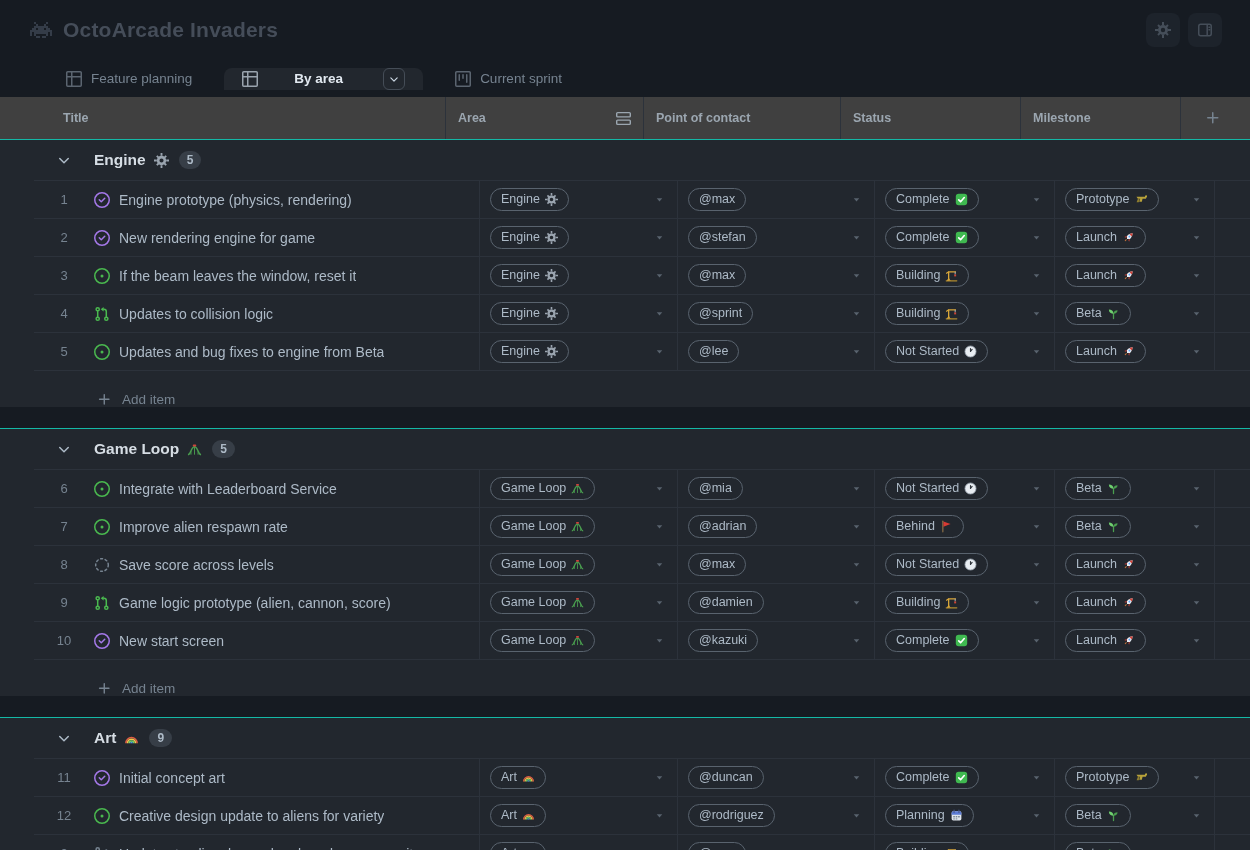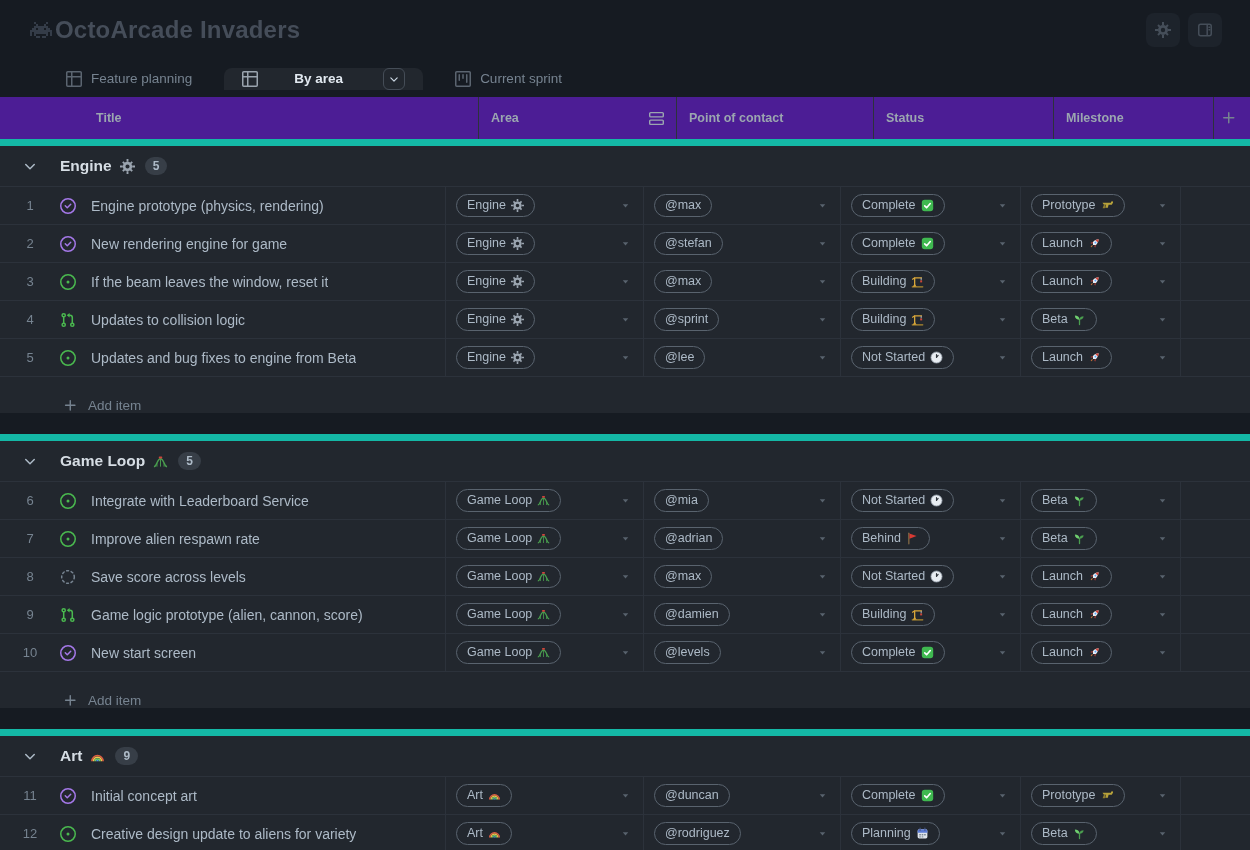--- a/index.html
+++ b/index.html
@@ -7,58 +7,58 @@
   body {
     background:#161b22;
     font-family:"Liberation Sans", sans-serif;
     color:#adbac7;
     -webkit-font-smoothing:antialiased;
   }
   .ic { width:1em; height:1em; display:block; fill:currentColor; }
 
   
   .app-header { height:60px; display:flex; align-items:center; justify-content:space-between; padding:0 28px 0 30px; }
-  .proj-title { display:flex; align-items:center; gap:3px; color:#454d59; font-size:24px; font-weight:700; letter-spacing:.2px; }
+  .proj-title { display:flex; align-items:center; gap:11px; color:#454d59; font-size:21px; font-weight:700; letter-spacing:.2px; }
   .proj-title .emoji-wrap { color:#343c48; }
   [data-name="space-invader-icon"] .ic { width:22px; height:16px; }
   .actions { display:flex; gap:8px; }
   .action-btn { width:34px; height:34px; border-radius:8px; background:#1d232b; display:flex; align-items:center; justify-content:center; color:#454e59; font-size:16px; border:none; cursor:pointer; }
 
   
   .tabs { display:flex; height:37px; padding-left:48px; gap:14px; align-items:center; }
   .tab { display:flex; align-items:center; gap:9px; padding:0 18px; font-size:13.5px; color:#768390; cursor:pointer; }
   .tab .ic-wrap { font-size:16px; color:#5b6570; }
   .tab.active { background:#22272e; border-radius:8px 8px 0 0; color:#e2e9f0; font-weight:700;gap:36px; }
   .tab.active .ic-wrap { color:#9aa4ae; }
   .tab-caret { width:22px; height:22px; margin-left:4px; border:1px solid #454d57; border-radius:6px; display:flex; align-items:center; justify-content:center; color:#cdd9e5; font-size:12px; }
 
   
   .grid { display:grid; grid-template-columns:60px 385px 198px 197px 180px 160px 1fr; }
   .cell { display:flex; align-items:center; min-width:0; }
   .bordered { border-left:1px solid #2c323b; }
 
-  .colhead { height:42px; background:#4c1d95;padding-left:33px; }
+  .colhead { height:42px; background:#404040; }
   .colhead .cell { font-size:12.5px; font-weight:700; color:#9ba6b0; padding:0 12px; }
   .colhead .first { grid-column:1 / 3; padding-left:63px; }
   .colhead .area-head { justify-content:space-between; }
   .colhead .area-head .ic-wrap { font-size:15px; color:#9ba6b0; }
   .colhead .plus-head { justify-content:center; color:#768390; font-size:16px; padding-right:18px; cursor:pointer; }
 
   
-  .group { background:#22272e; margin-bottom:21px; border-top:7px solid #14b8a6; }
+  .group { background:#22272e; margin-bottom:21px; border-top:1px solid #14b8a6;padding-left:34px; }
   .group:last-child { margin-bottom:0; }
   .group-header { height:40px; display:flex; align-items:center; cursor:pointer; }
   .chev { width:60px; display:flex; justify-content:center; color:#adbac7; font-size:16px; }
   .gname { font-size:15.5px; font-weight:700; color:#d6dde4; }
   .gemoji { font-size:15px; margin-left:8px; color:#9aa4af; display:flex; }
   .gcount { margin-left:10px; background:#373e47; border-radius:999px; padding:2px 8px; font-size:12px; font-weight:700; color:#adbac7; line-height:14px; }
 
   .row { height:38px; border-top:1px solid #2c323b; }
   .num { justify-content:center; color:#768390; font-size:13px; }
-  .title-cell { gap:15px; padding-right:10px; cursor:pointer; }
+  .title-cell { gap:9px; padding-right:10px; cursor:pointer; }
   .type-ic { font-size:16px; display:flex; flex:none; }
   .row-title { font-size:14px; color:#adbac7; white-space:nowrap; overflow:hidden; text-overflow:ellipsis; }
 
   .dd { justify-content:space-between; padding:0 12px 0 10px; cursor:pointer; }
   .pill { display:inline-flex; align-items:center; gap:5px; padding:2px 10px; border:1px solid #59636e; border-radius:999px; font-size:12.5px; line-height:17px; color:#adbac7; white-space:nowrap; }
   .pemoji { display:flex; font-size:13px; color:#9aa4af; }
   .pemoji:empty { display:none; }
   .caret { color:#59636e; font-size:11px; display:flex; }
 
   .add-row { height:37px; display:flex; align-items:flex-end; gap:10px; padding-left:63px; color:#768390; font-size:13.5px; border-top:1px solid #2c323b; cursor:pointer; }
@@ -960,21 +960,21 @@
               </span>
             </span>
       <span class="caret caret-area" data-name="caret-down-icon">
               <svg class="ic" aria-hidden="true">
                 <use href="#i-caret-down"></use>
               </svg>
             </span>
     </div>
     <div class="cell bordered dd" data-name="contact-cell">
       <span class="pill" data-name="contact-pill">
-              <span data-name="contact-label">@levels</span>
+              <span data-name="contact-label">@kazuki</span>
             </span>
       <span class="caret caret-contact" data-name="caret-down-icon">
               <svg class="ic" aria-hidden="true">
                 <use href="#i-caret-down"></use>
               </svg>
             </span>
     </div>
     <div class="cell bordered dd" data-name="status-cell">
       <span class="pill" data-name="status-pill">
               <span data-name="status-label">Complete</span>

